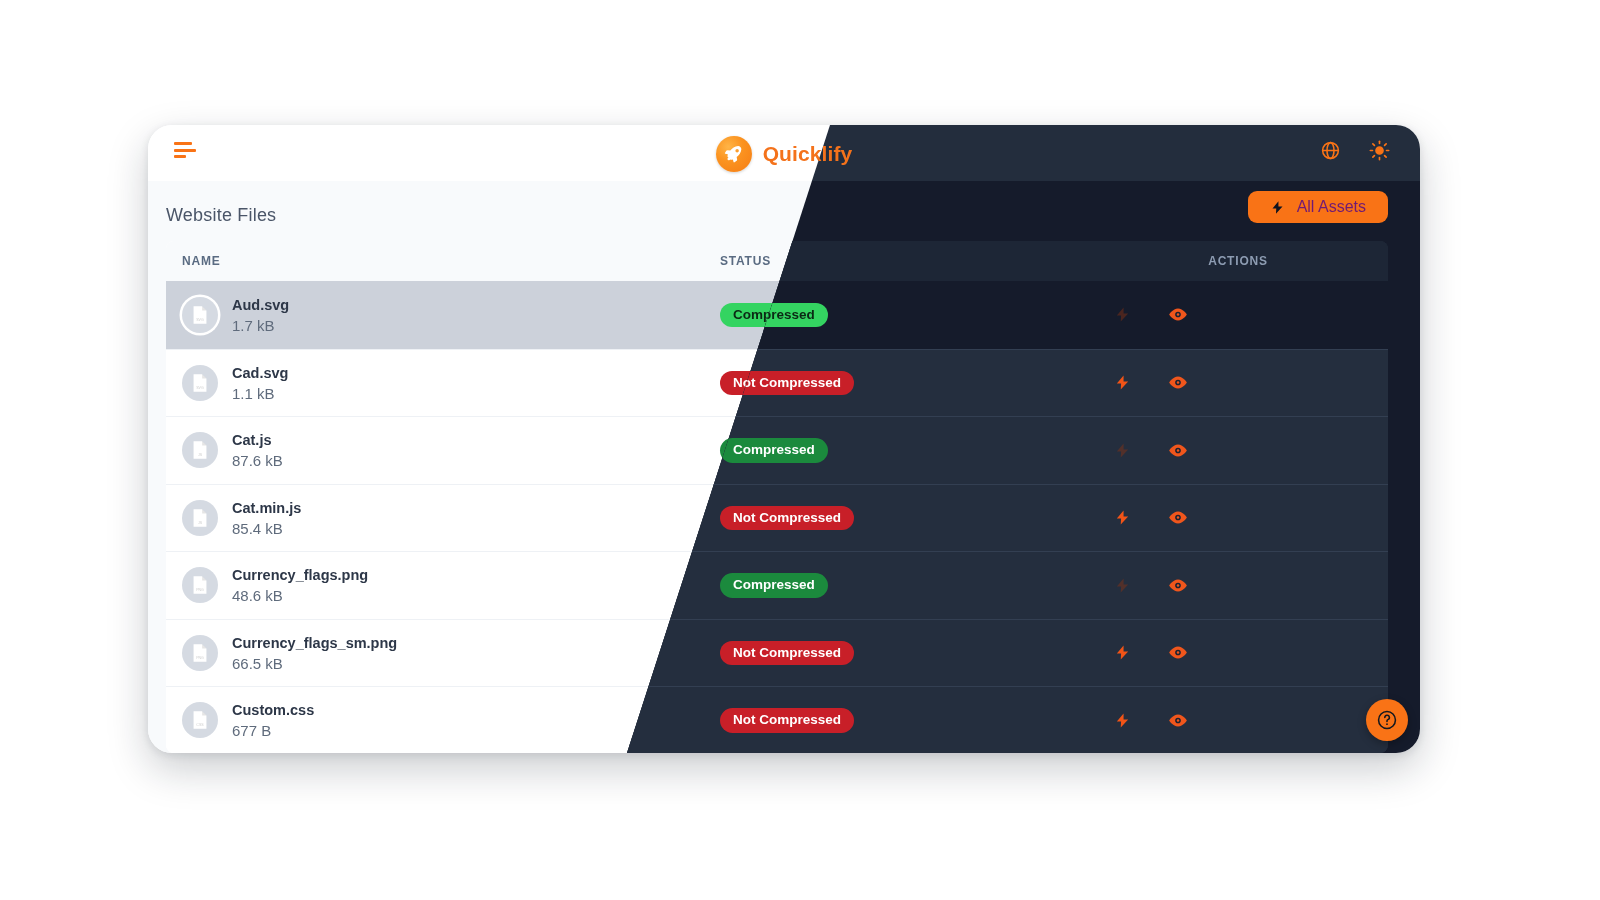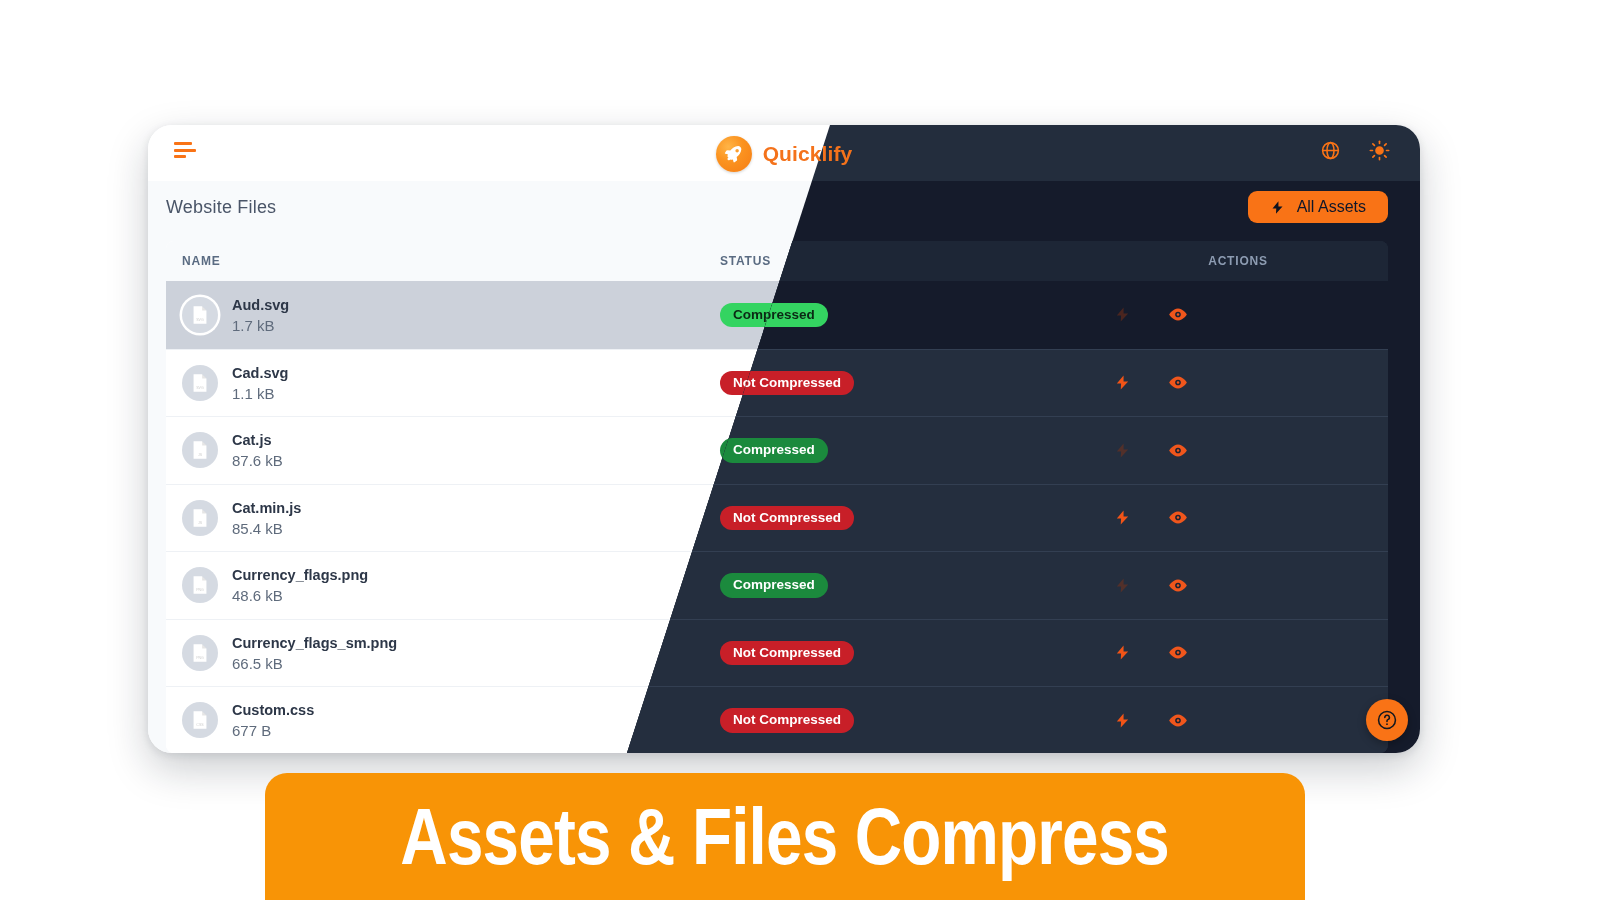--- a/index.html
+++ b/index.html
@@ -57,28 +57,28 @@
   .brand-name { font-size: 21px; font-weight: 700; color: #f4721b; letter-spacing: .1px; }
 
   .topbar-actions { position: absolute; right: 30px; top: 15px; display: flex; gap: 28px; align-items: center; }
 
   
   .content { position: absolute; left: 0; top: 56px; width: 1272px; height: 572px; }
   .content.light { background: #f8fafc; }
   .content.dark  { background: #151b2b; }
 
   .page-head { position: relative; height: 60px; }
-  .page-title { position: absolute; left: 18px; top: 16px; font-size: 18px; letter-spacing: .2px; }
+  .page-title { position: absolute; left: 18px; top: 24px; font-size: 18px; letter-spacing: .2px; }
   .page-title.light { color: #4a5568; }
   .page-title.dark  { color: #e6ebf2; }
 
   .all-assets {
     position: absolute; right: 32px; top: 10px;
     height: 32px; padding: 0 22px;
-    background: #f97316; color: #0f172a;
+    background: #f97316; color: #701a75;
     border: none; border-radius: 9px;
     display: flex; align-items: center; gap: 12px;
     font-size: 16px; font-weight: 500; cursor: pointer;
     font-family: "Liberation Sans", sans-serif;
   }
 
   .table-wrap { position: absolute; left: 18px; right: 32px; top: 60px; bottom: 0; border-radius: 8px; overflow: hidden; }
   .table-wrap.light { background: #ffffff; }
   .table-wrap.dark  { background: #242e3e; }
 
@@ -651,17 +651,14 @@
     <div class="help-fab">
       <svg width="22" height="22" viewBox="0 0 24 24" fill="none" stroke="#14181f" stroke-width="1.7">
         <circle cx="12" cy="12" r="9.2"></circle>
         <path d="M9.6 9.2a2.5 2.5 0 1 1 3.3 2.4c-.6.25-.9.8-.9 1.5v.5" stroke-linecap="round"></path>
         <circle cx="12" cy="16.6" r=".95" fill="#14181f" stroke="none"></circle>
       </svg>
     </div>
 
   </div>
 
-  <div id="banner">
-    <span class="bn-text">Assets &amp; Files Compress</span>
-  </div>
 
 </div>
 
 </body></html>

